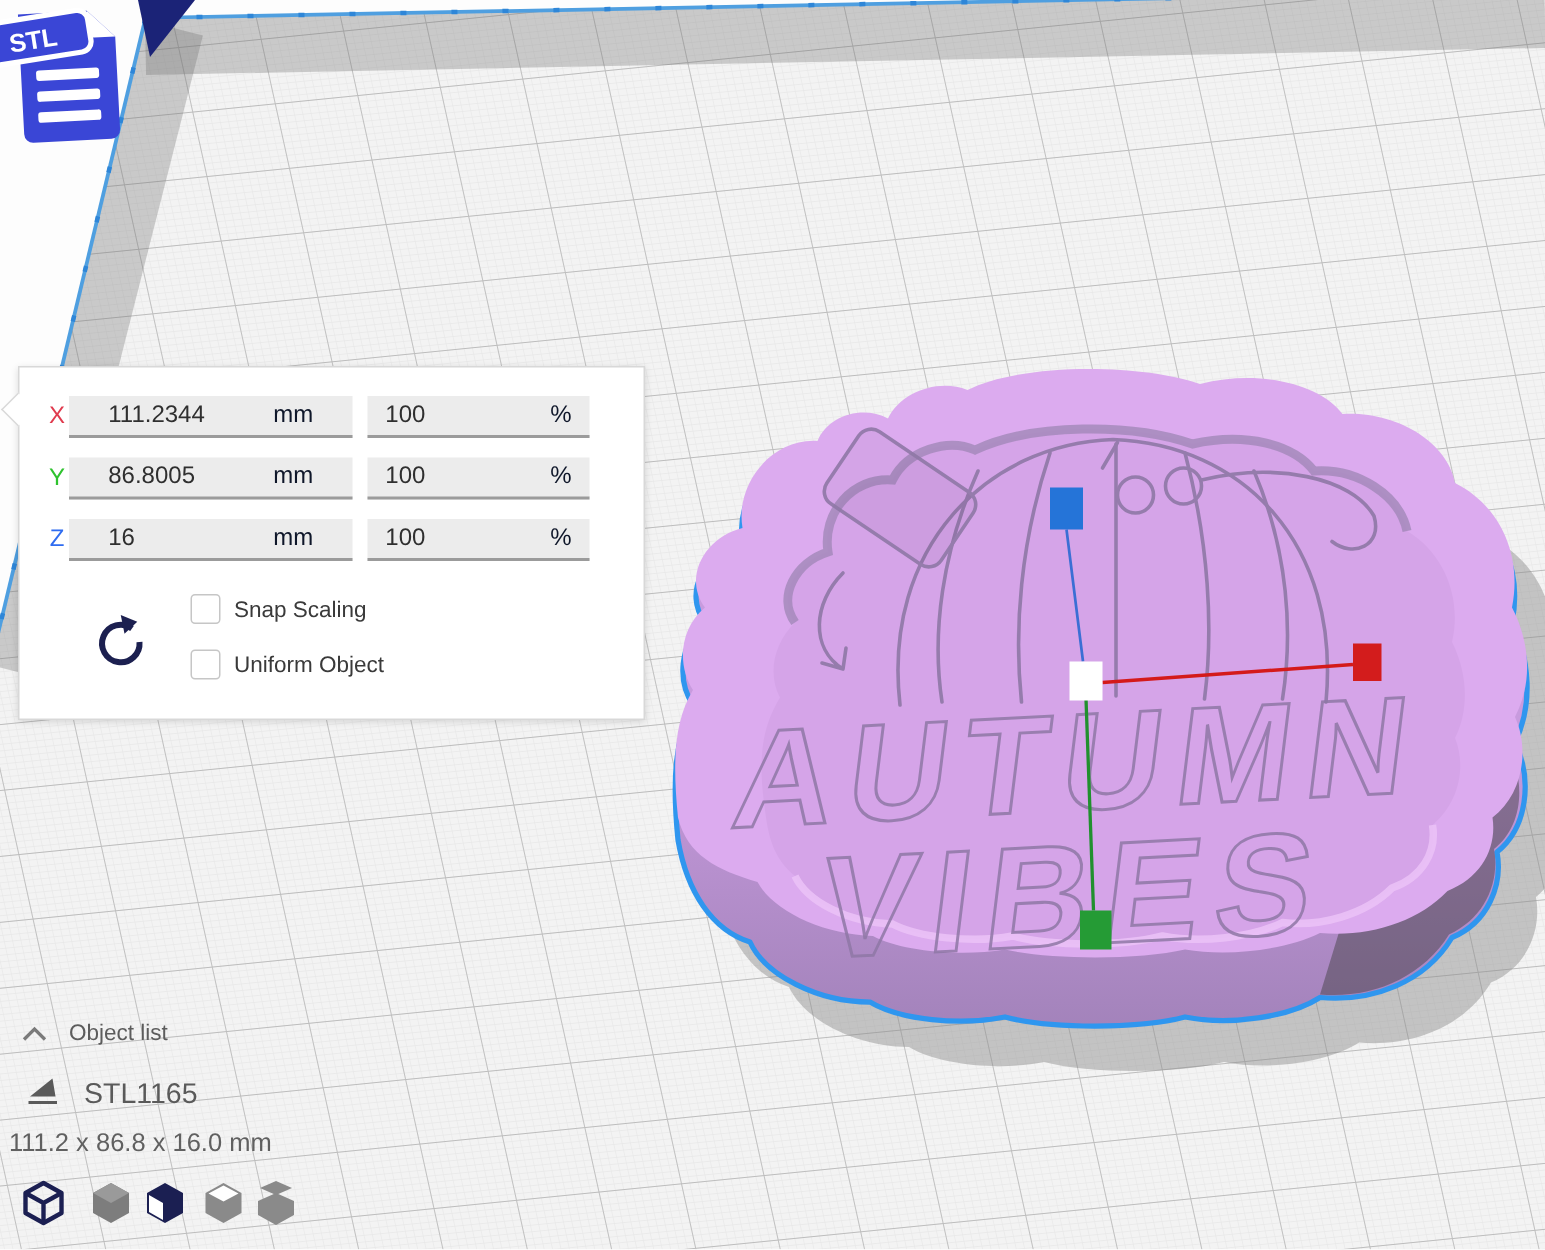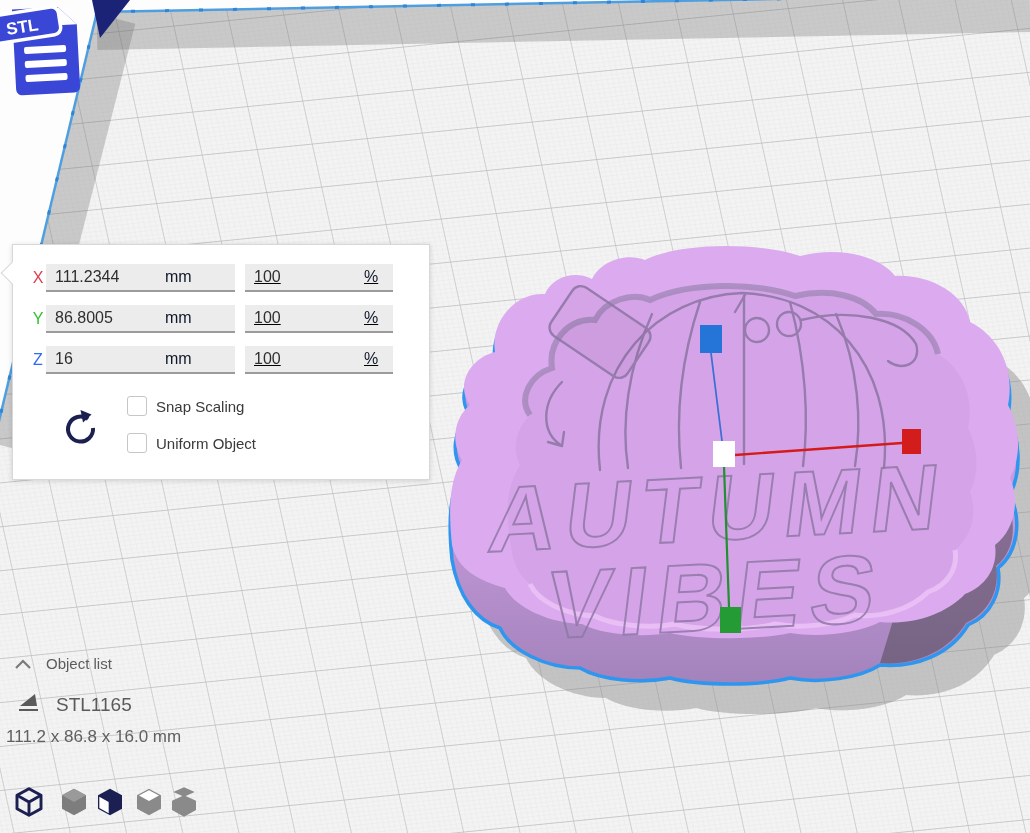--- a/index.html
+++ b/index.html
@@ -9,33 +9,33 @@
   
   .scale-panel{position:absolute;left:12px;top:244px;width:416px;height:234px;background:#ffffff;
     border:1px solid #d8d8d8;box-shadow:0 1px 5px rgba(0,0,0,.14);}
   .panel-arrow{position:absolute;left:-9px;top:20px;width:15px;height:15px;background:#ffffff;
     border-left:1px solid #d8d8d8;border-bottom:1px solid #d8d8d8;transform:rotate(45deg);}
   .axis-row{position:absolute;left:0;width:100%;height:30px;}
   .row-x{top:19px;} .row-y{top:60px;} .row-z{top:101px;}
   .axis-label{position:absolute;left:16px;top:5px;font-size:16px;width:18px;text-align:center;}
   .axis-x{color:#e03b4e;} .axis-y{color:#2fc32f;} .axis-z{color:#2f6cf0;}
   .field{position:absolute;top:0;height:28px;background:#ececec;border-bottom:2px solid #9b9b9b;
-    display:flex;align-items:center;justify-content:flex-start;padding:0 9px;box-sizing:border-box;}
-  .field-mm{left:33px;width:189px;} .field-pct{left:232px;width:148px;text-decoration:underline;}
+    display:flex;align-items:center;justify-content:center;padding:0 9px;box-sizing:border-box;}
+  .field-mm{left:33px;width:189px;} .field-pct{left:232px;width:148px;}
   .field input{border:none;background:transparent;outline:none;font-family:"Liberation Sans",sans-serif;
     font-size:16px;color:#2f2f2f;width:110px;padding:0;}
   .unit{font-size:16px;color:#0f172a;}
   .reset-btn{position:absolute;left:45px;top:163px;width:42px;height:42px;background:none;border:none;padding:0;cursor:pointer;}
   .chk-row{position:absolute;left:114px;height:22px;display:flex;align-items:center;}
   .chk-snap{top:150px;} .chk-uniform{top:187px;}
   .chk-box{width:20px;height:20px;background:#fff;border:1px solid #c6c6c6;border-radius:3px;box-sizing:border-box;}
   .chk-label{margin-left:9px;font-size:15px;color:#3a3a3a;white-space:nowrap;}
 
   
-  .object-list{position:absolute;left:0;top:651px;width:260px;height:110px;}
+  .object-list{position:absolute;left:0;top:676px;width:260px;height:110px;}
   .ol-chevron{position:absolute;left:14px;top:7px;width:18px;height:12px;}
   .ol-header{position:absolute;left:46px;top:4px;font-size:15px;color:#5c5c5c;}
   .ol-item-icon{position:absolute;left:18px;top:40px;width:22px;height:22px;}
   .ol-item{position:absolute;left:56px;top:43px;font-size:19px;color:#5a5a5a;text-align:center;}
   .ol-dims{position:absolute;left:6px;top:76px;font-size:17px;color:#606060;}
 
   
   .view-toolbar{position:absolute;left:10px;top:786px;width:210px;height:34px;}
   .view-btn{position:absolute;top:0;width:32px;height:32px;background:none;border:none;padding:0;cursor:pointer;}
   .vb1{left:3px;} .vb2{left:48px;} .vb3{left:84px;} .vb4{left:123px;} .vb5{left:158px;}

